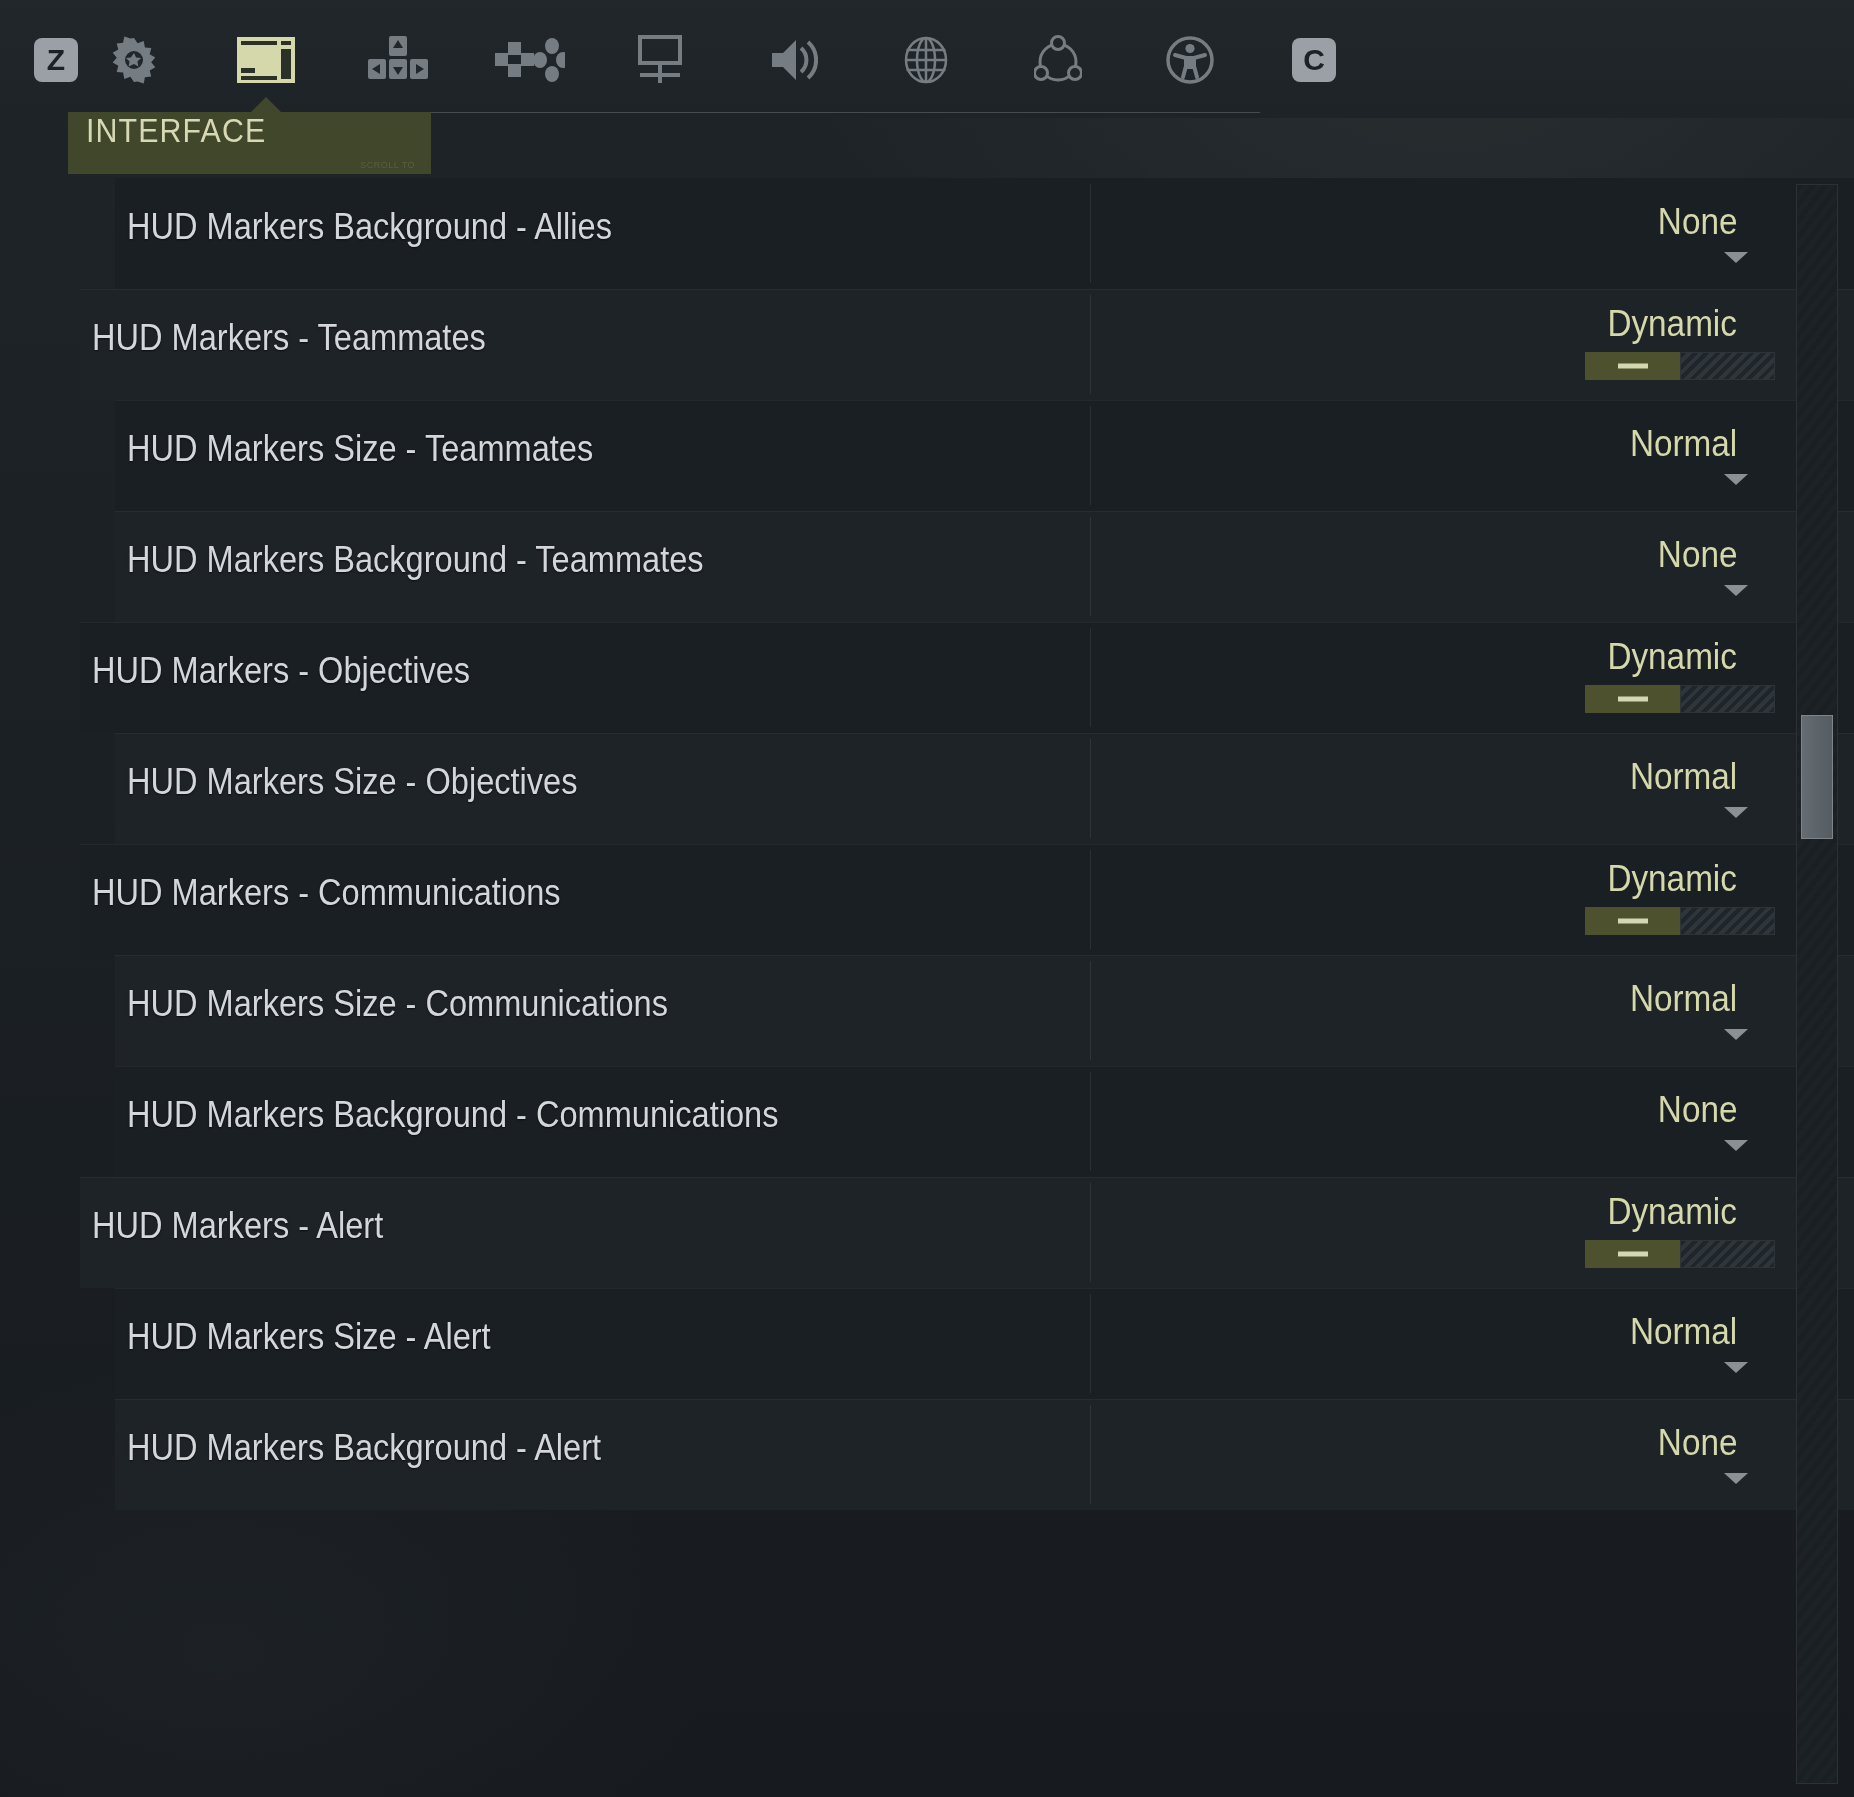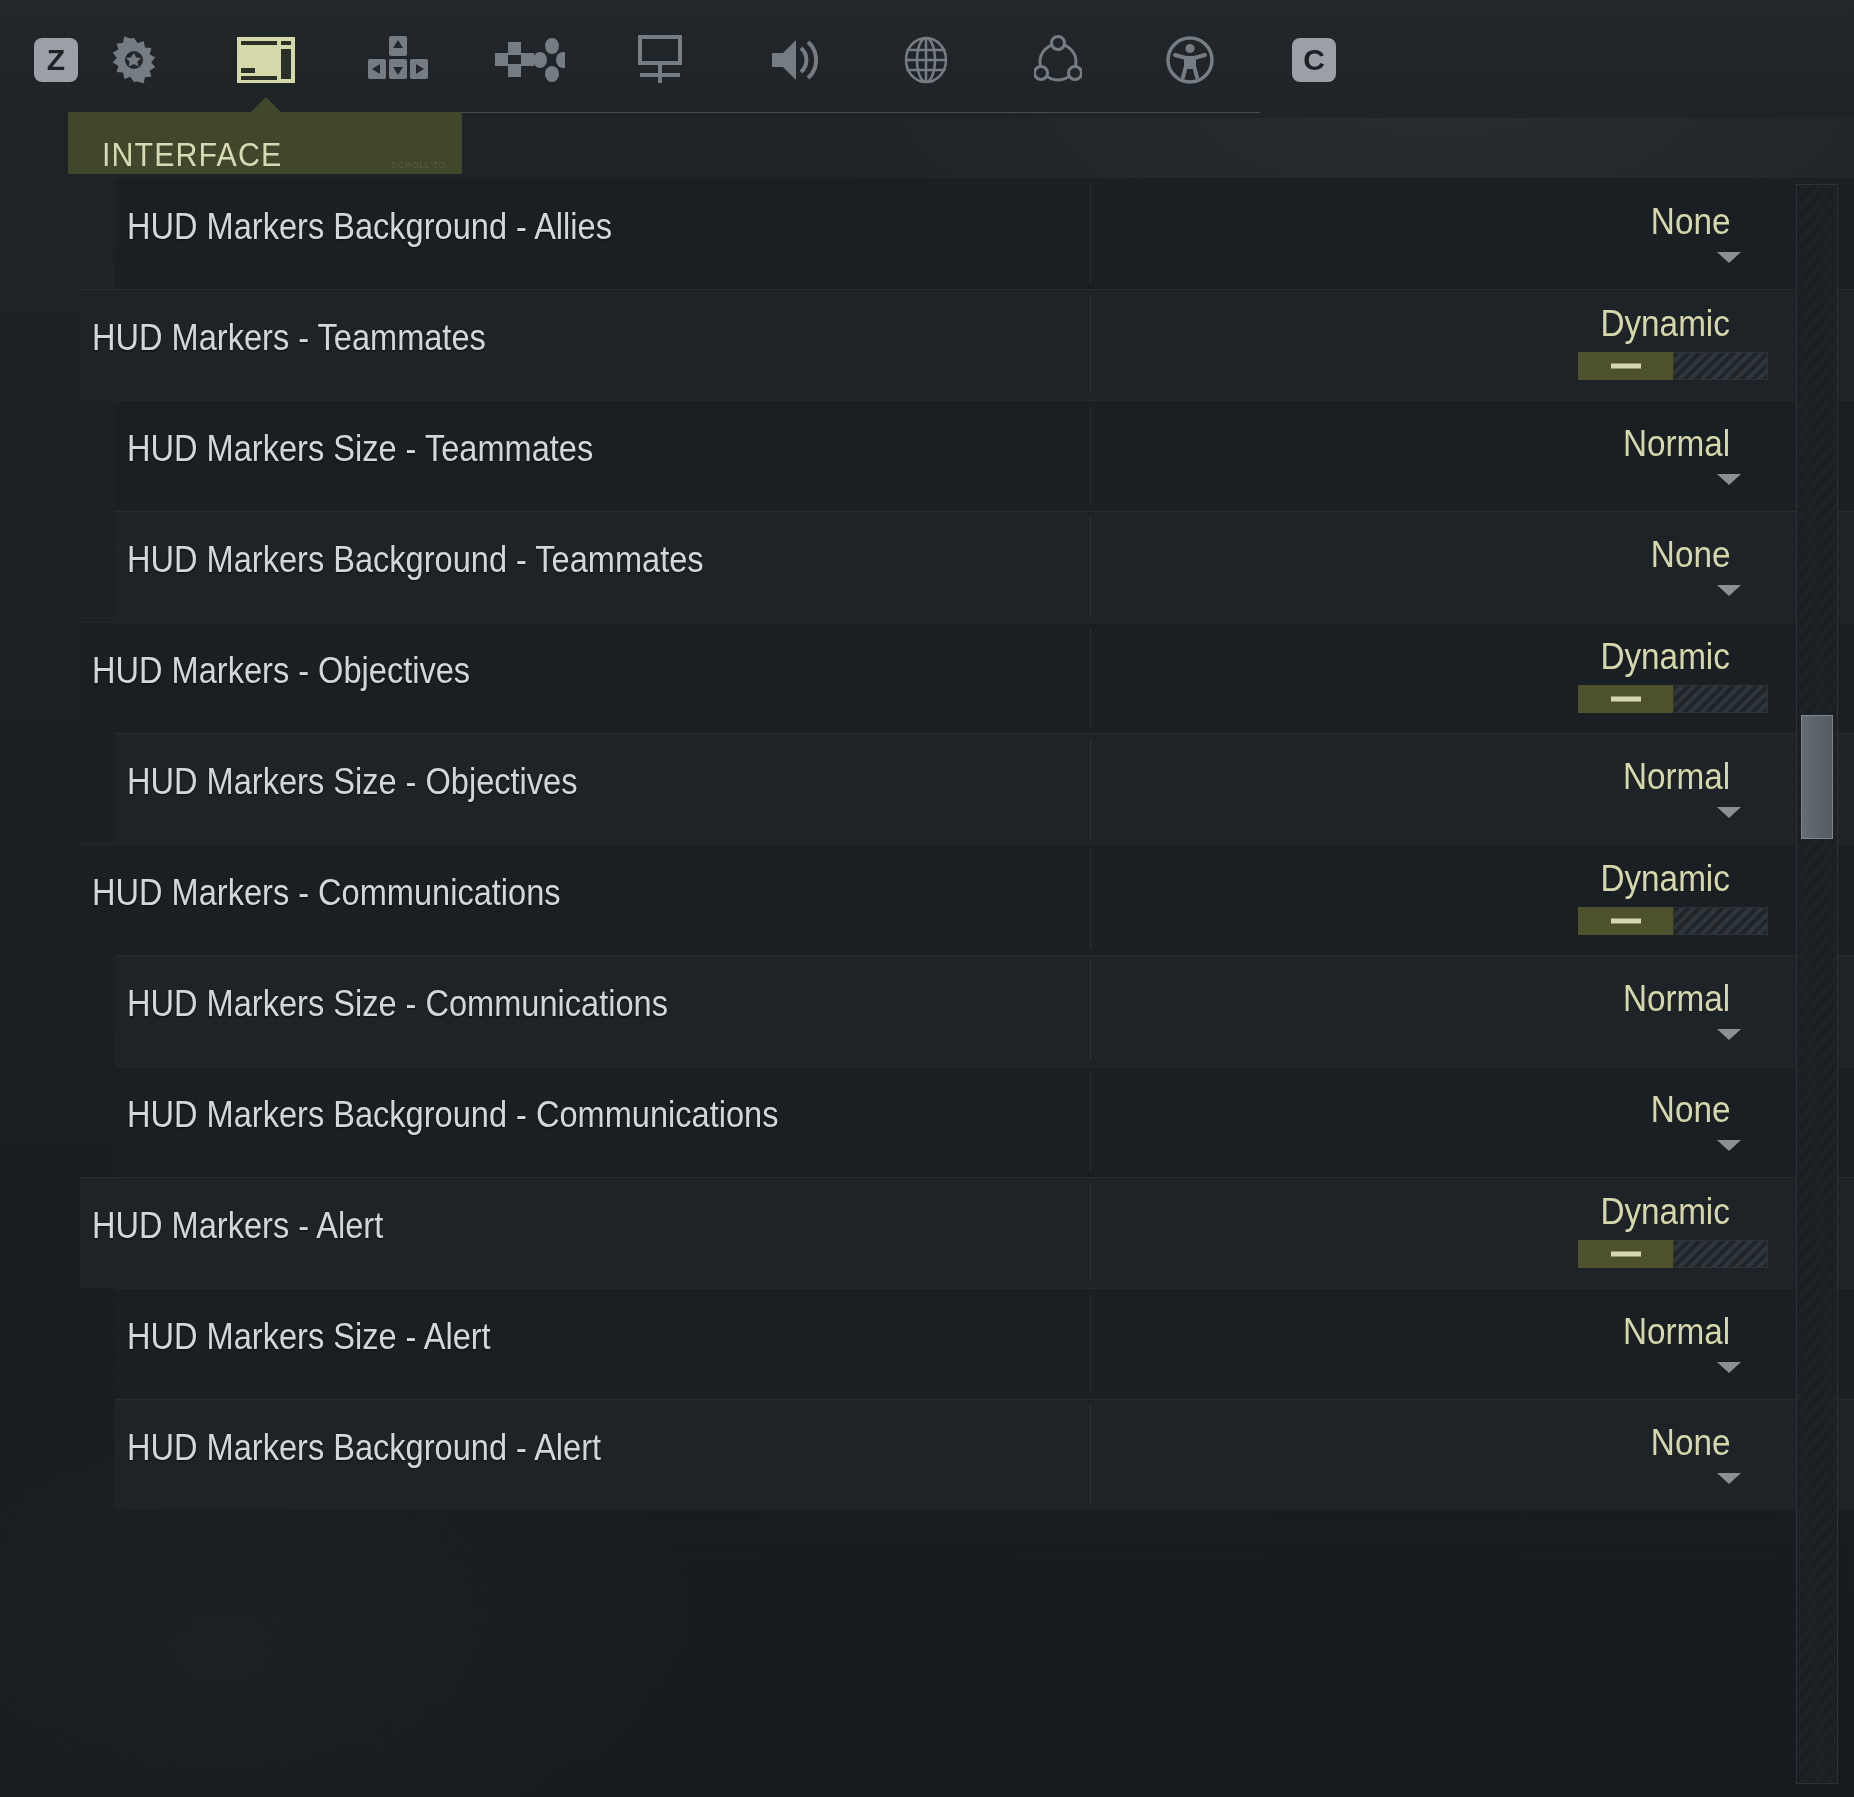--- a/index.html
+++ b/index.html
@@ -80,25 +80,24 @@
     position: absolute;
     left: 68px; top: 112px;
     width: 1192px; height: 1px;
     background: #454b50;
   }
 
   
   #section-tab {
     position: absolute;
     left: 68px; top: 112px;
-    width: 394px; height: 62px;
+    width: 363px; height: 62px;
     background: #40472a;
     display: flex;
-    align-items: flex-end;
-    padding-left: 16px;
+    align-items: flex-start;
   }
   #section-tab .label {
     margin-left: 18px;
     color: #d7d8b4;
     font-size: 33px;
     letter-spacing: 1.2px;
     font-family: "Liberation Sans", sans-serif;
     transform: scaleX(0.92);
     transform-origin: left center;
     white-space: nowrap;
@@ -169,21 +168,21 @@
     position: absolute;
     left: 1090px;
     top: 6px;
     width: 1px; height: 99px;
     background: rgba(130,140,150,0.16);
   }
 
   
   .row .value-wrap {
     position: absolute;
-    right: 16px; top: 0;
+    right: 9px; top: 0;
     width: 764px; height: 111px; margin-left: 28px;
   }
 
   .row .valuetext {
     position: absolute;
     right: 108px;
     color: #d5d8ab;
     font-size: 37px;
     font-family: "Liberation Sans", sans-serif;
     transform: scaleX(0.90);

